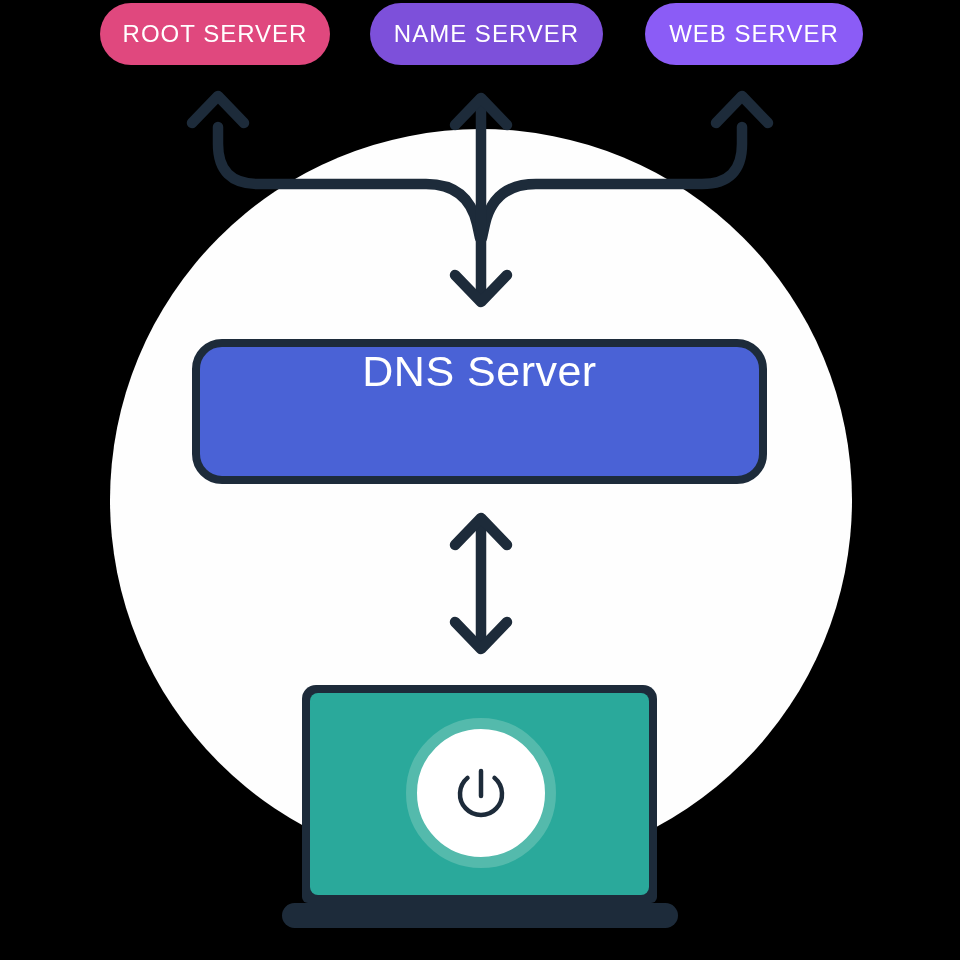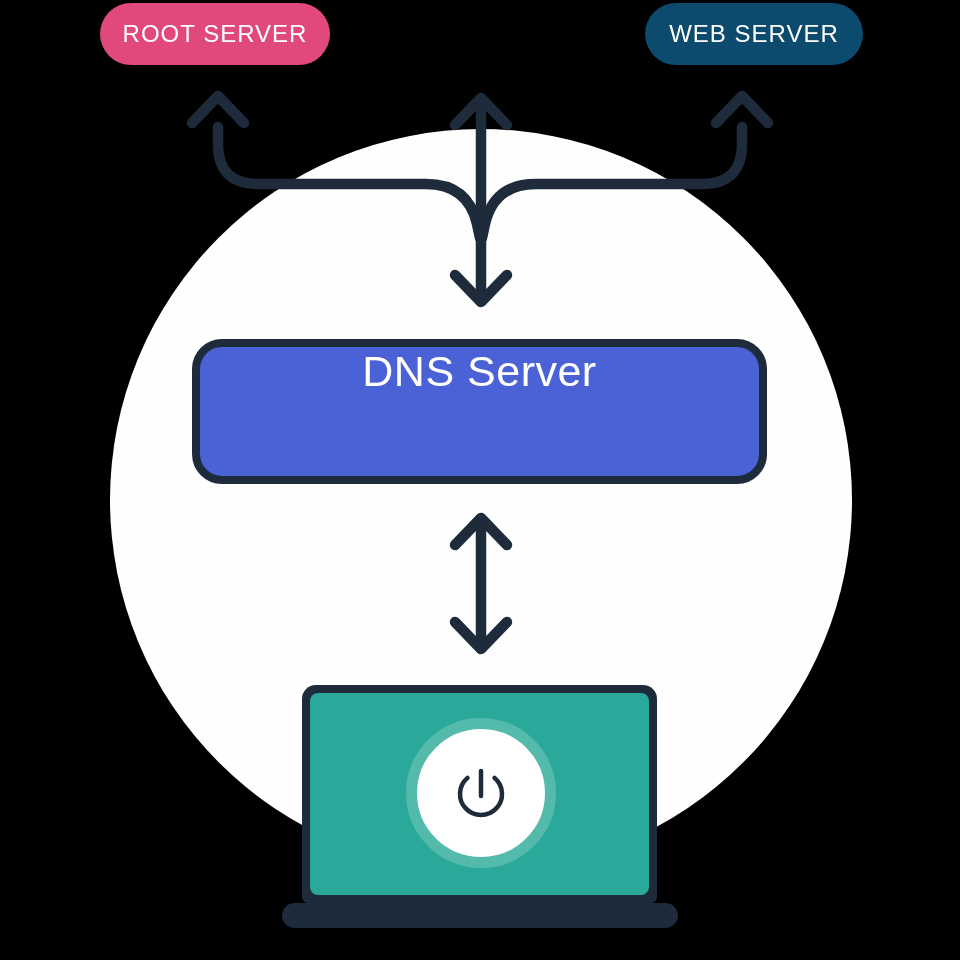--- a/index.html
+++ b/index.html
@@ -75,22 +75,25 @@
         <path d="M 455 545 L 481 518 L 507 545"></path>
         <path d="M 455 622 L 481 649 L 507 622"></path>
       </g>
     </g>
   </svg>
 
   <div class="pill pill-root" style="background-color: rgb(224, 72, 126);">
     <span>ROOT SERVER</span>
   </div>
 
+  <div class="pill pill-name" style="background-color: rgb(125, 80, 218);">
+    <span>NAME SERVER</span>
+  </div>
 
-  <div class="pill pill-web" style="background-color: #0c4a6e; text-align: center;">
+  <div class="pill pill-web" style="background-color: #8b5cf6; text-align: center;">
     <span>WEB SERVER</span>
   </div>
 
   <div class="dns-box" style="background-color: rgb(74, 98, 214);">
     <span>DNS Server</span>
   </div>
 
   <div class="laptop-screen" style="background-color: rgb(29, 43, 58);">
     <div class="laptop-display" style="background-color: rgb(42, 169, 155);">
       <div class="power-button" style="background-color: rgb(255, 255, 255);">

